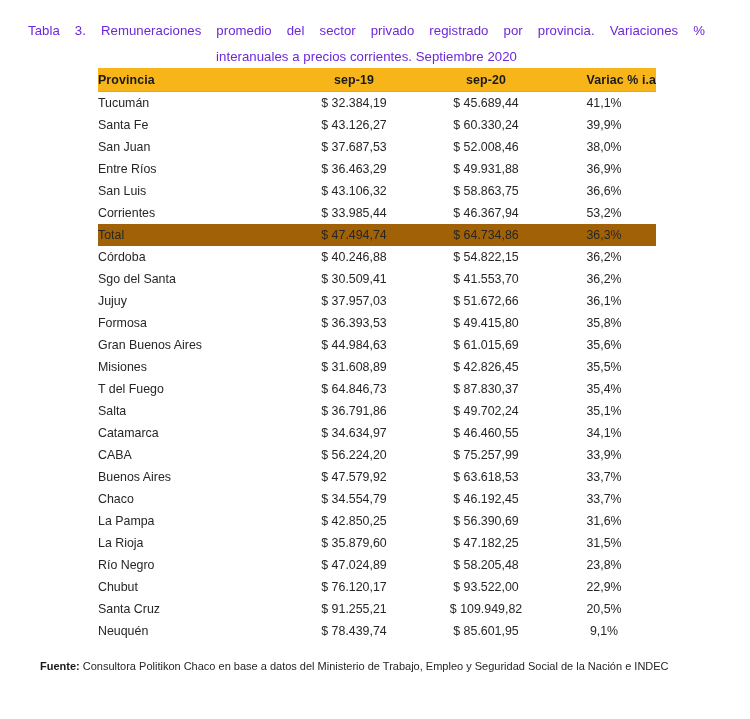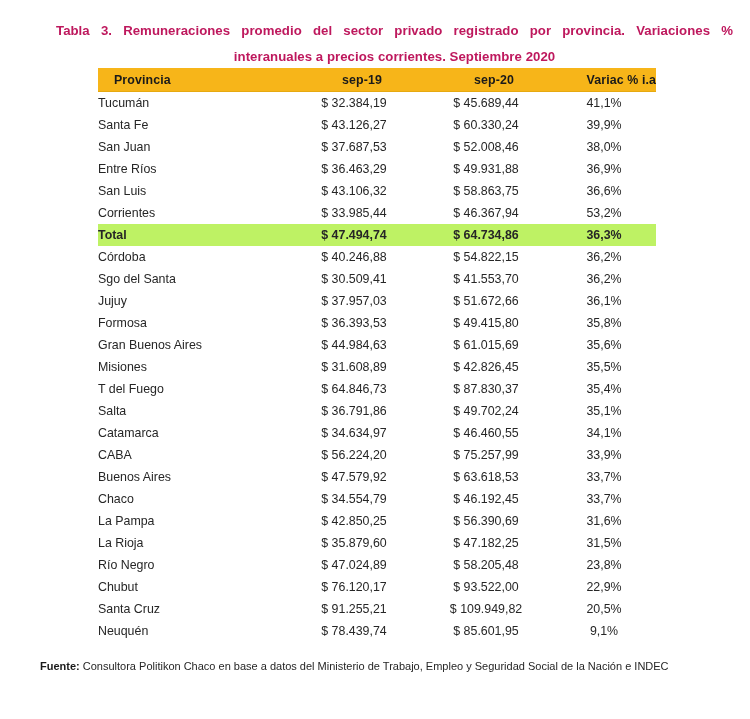--- a/index.html
+++ b/index.html
@@ -22,29 +22,29 @@
     position: relative;
     width: 750px;
     height: 719px;
     box-sizing: border-box;
     padding: 0;
   }
 
   
   .title {
     position: absolute;
-    left: 56px;
+    left: 28px;
     top: 18px;
     width: 677px;
     font-size: 13.2px;
-    font-weight: bold;
+    font-weight: normal;
     line-height: 26px;
     text-align: justify;
     text-justify: inter-word;
-    color: #be185d;
+    color: #6d28d9;
     letter-spacing: 0.05px;
   }
   .title > span { display: inline; }
   .title .line1 {
     display: block;
     text-align: justify;
     text-align-last: justify;
   }
   .title .line2 {
     display: block;
@@ -68,21 +68,21 @@
   table.data col.c-sep19 { width: 132px; }
   table.data col.c-sep20 { width: 132px; }
   table.data col.c-var   { width: 104px; }
 
   table.data thead th {
     background: #f7b519;
     font-weight: bold;
     font-size: 12.4px;
     color: #1a1a1a;
     height: 23px;
-    padding: 0 0 1px 16px;
+    padding: 0 0 1px 0;
     vertical-align: middle;
     border: none;
     letter-spacing: 0.1px;
   }
   thead th.h-prov { text-align: left;  padding-left: 9px; }
   thead th.h-num  { text-align: center; margin-top: 19px; }
   thead th.h-var  { text-align: right; }
 
   table.data tbody td {
     height: 22px;
@@ -90,22 +90,22 @@
     vertical-align: middle;
     border: none;
     color: #262626;
     font-size: 12.4px;
   }
   tbody td.t-prov { text-align: left;   padding-left: 9px; }
   tbody td.t-num  { text-align: center; }
   tbody td.t-var  { text-align: center; }
 
   tr.total-row td {
-    background: #bef264;
-    font-weight: bold;
+    background: #a16207;
+    font-weight: normal;
     color: #1a1a1a;
   }
 
   
   table.data thead tr th { box-shadow: inset 0 -1px 0 #e6a910; }
 
   
   .source {
     position: absolute;
     left: 40px;

